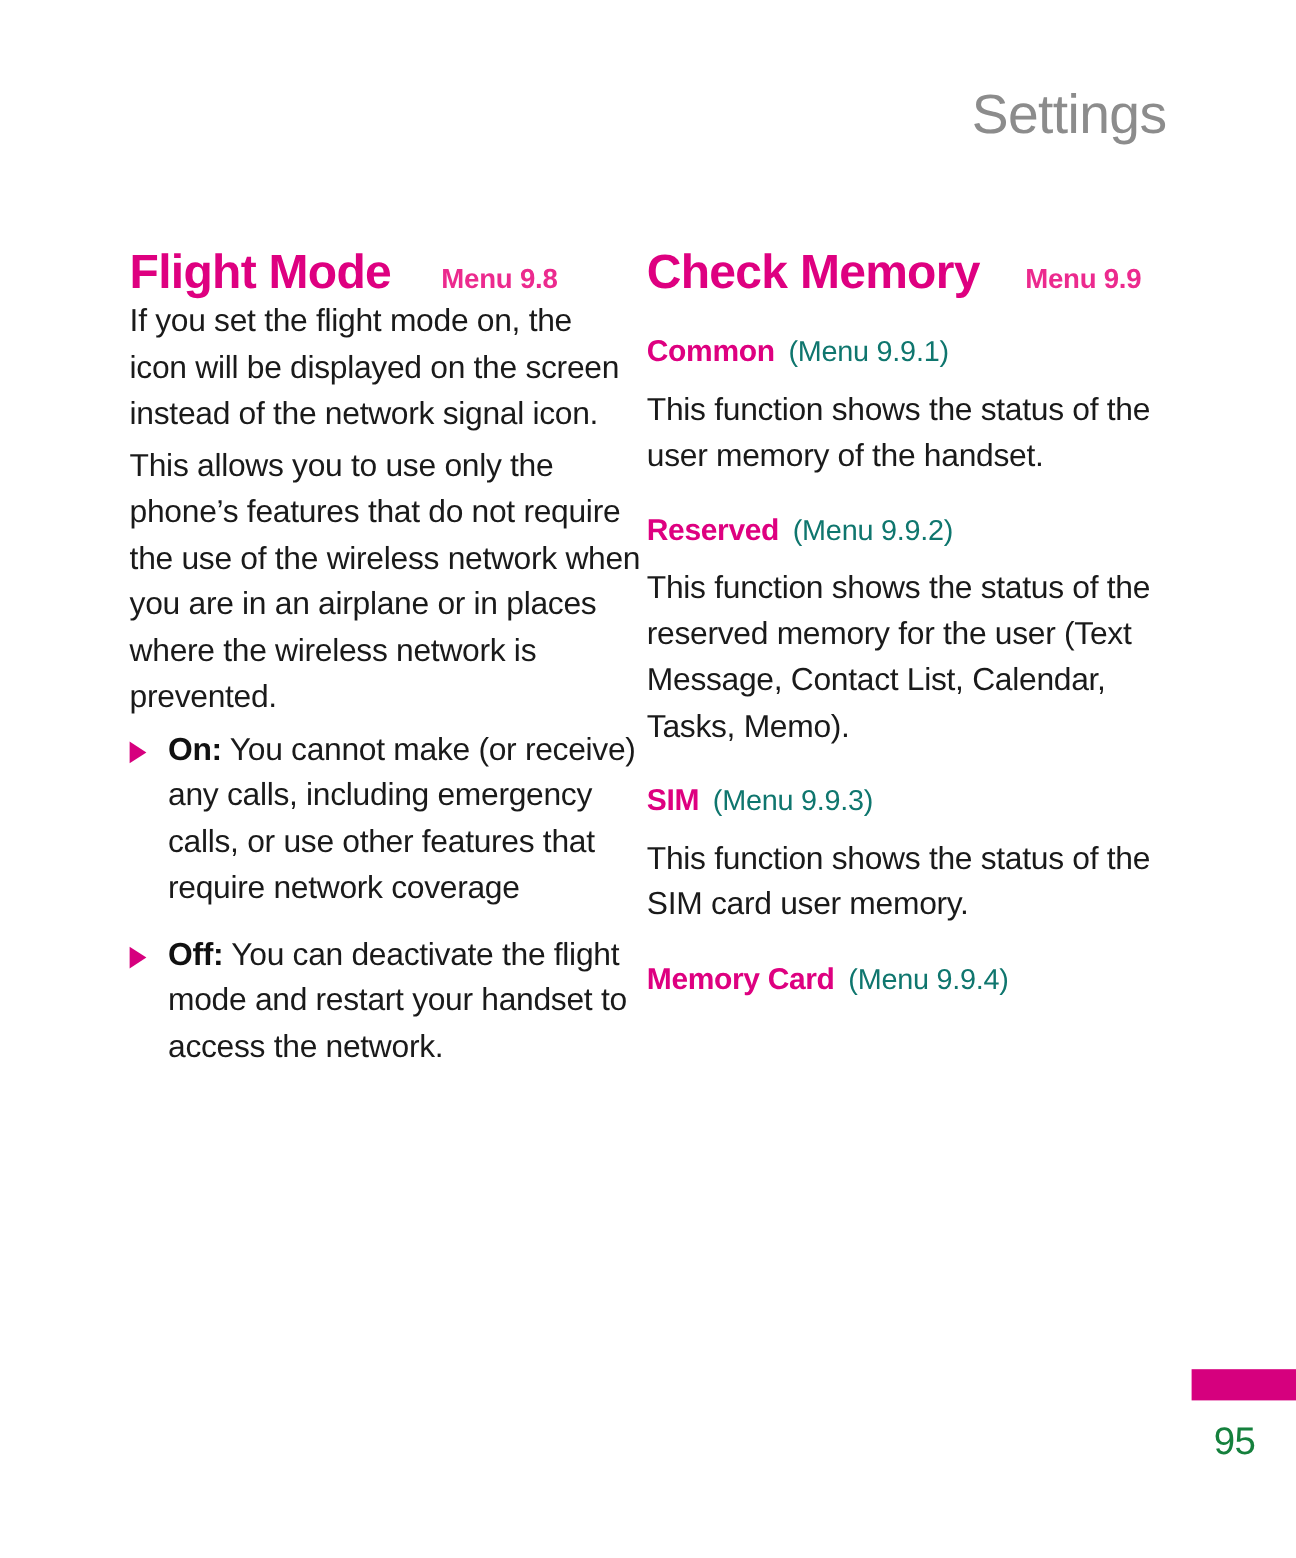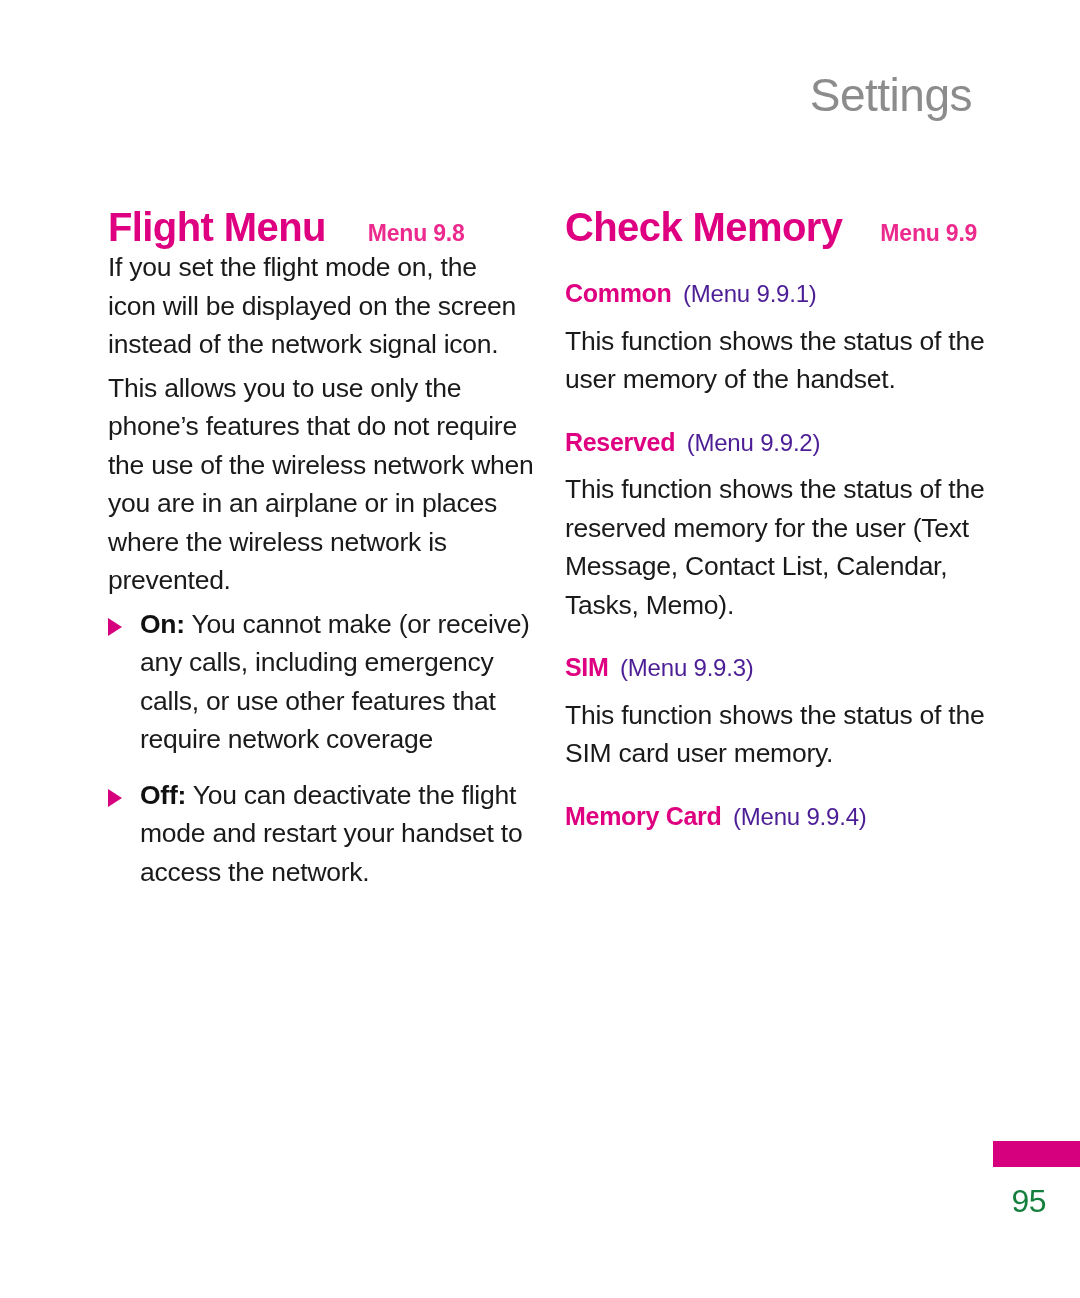--- a/index.html
+++ b/index.html
@@ -39,21 +39,21 @@
   
   .col {
     position: absolute;
     top: 206px;
   }
   .col-left {
     left: 108px;
     width: 440px;
   }
   .col-right {
-    left: 565px;
+    left: 539px;
     width: 430px;
   }
 
   
   .section-title-row {
     display: flex;
     align-items: baseline;
     white-space: nowrap;
   }
   .section-title {
@@ -124,21 +124,21 @@
   }
   .sub-head-name {
     font-size: 25px;
     font-weight: 700;
     color: #de0080;
     letter-spacing: -0.3px;
   }
   .sub-head-menu {
     font-size: 24px;
     font-weight: 400;
-    color: #4c1d95;
+    color: #0f766e;
     letter-spacing: -0.2px;
     margin-left: 7px;
   }
   .sub-block { margin-top: 30px; }
   .sub-block:first-child { margin-top: 0; }
   .sub-block .sub-body { margin-top: 14px; }
 
   
   .edge-tab {
     position: absolute;
@@ -162,21 +162,21 @@
 </head>
 <body>
 
 <div class="page">
 
   <div class="running-header">Settings</div>
 
   <div class="col col-left">
 
     <div class="section-title-row left-title">
-      <span class="section-title">Flight Menu</span>
+      <span class="section-title">Flight Mode</span>
       <span class="section-menu">Menu 9.8</span>
     </div>
 
     <p class="body"><span>If you set the flight mode on, the</span><span class="icon-indent"></span><span>icon will be displayed on the screen instead of the network signal icon.</span></p>
 
     <p class="body gap-after-title">This allows you to use only the phone’s features that do not require the use of the wireless network when you are in an airplane or in places where the wireless network is prevented.</p>
 
     <ul class="bullets">
       <li>
         <span class="bullet-tri"></span>

